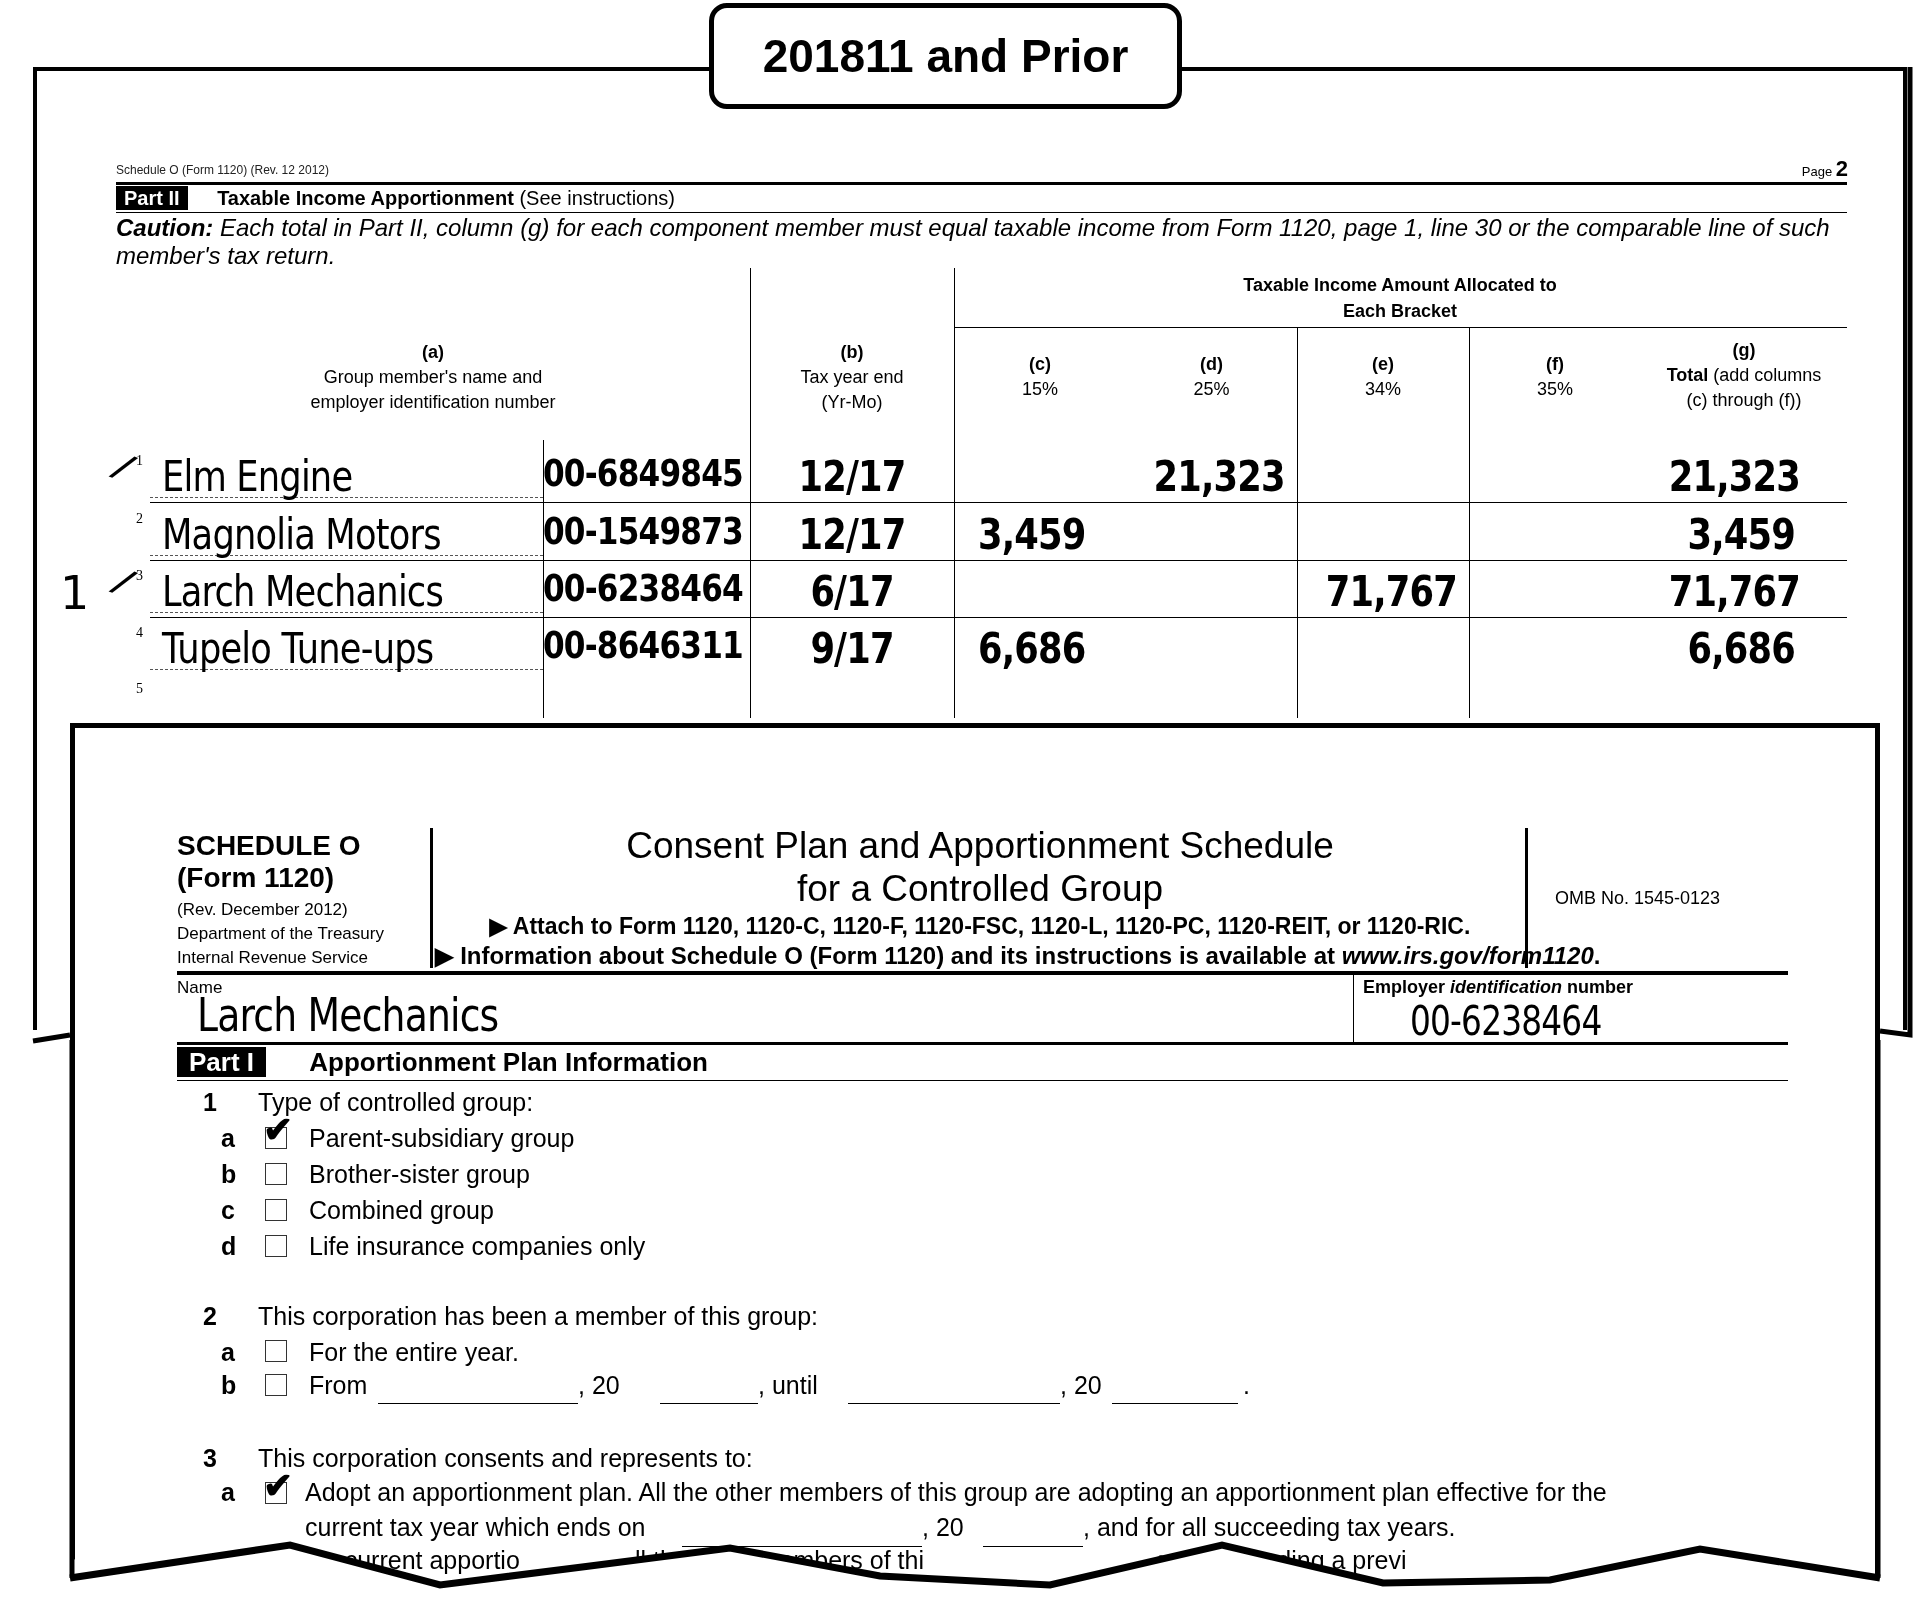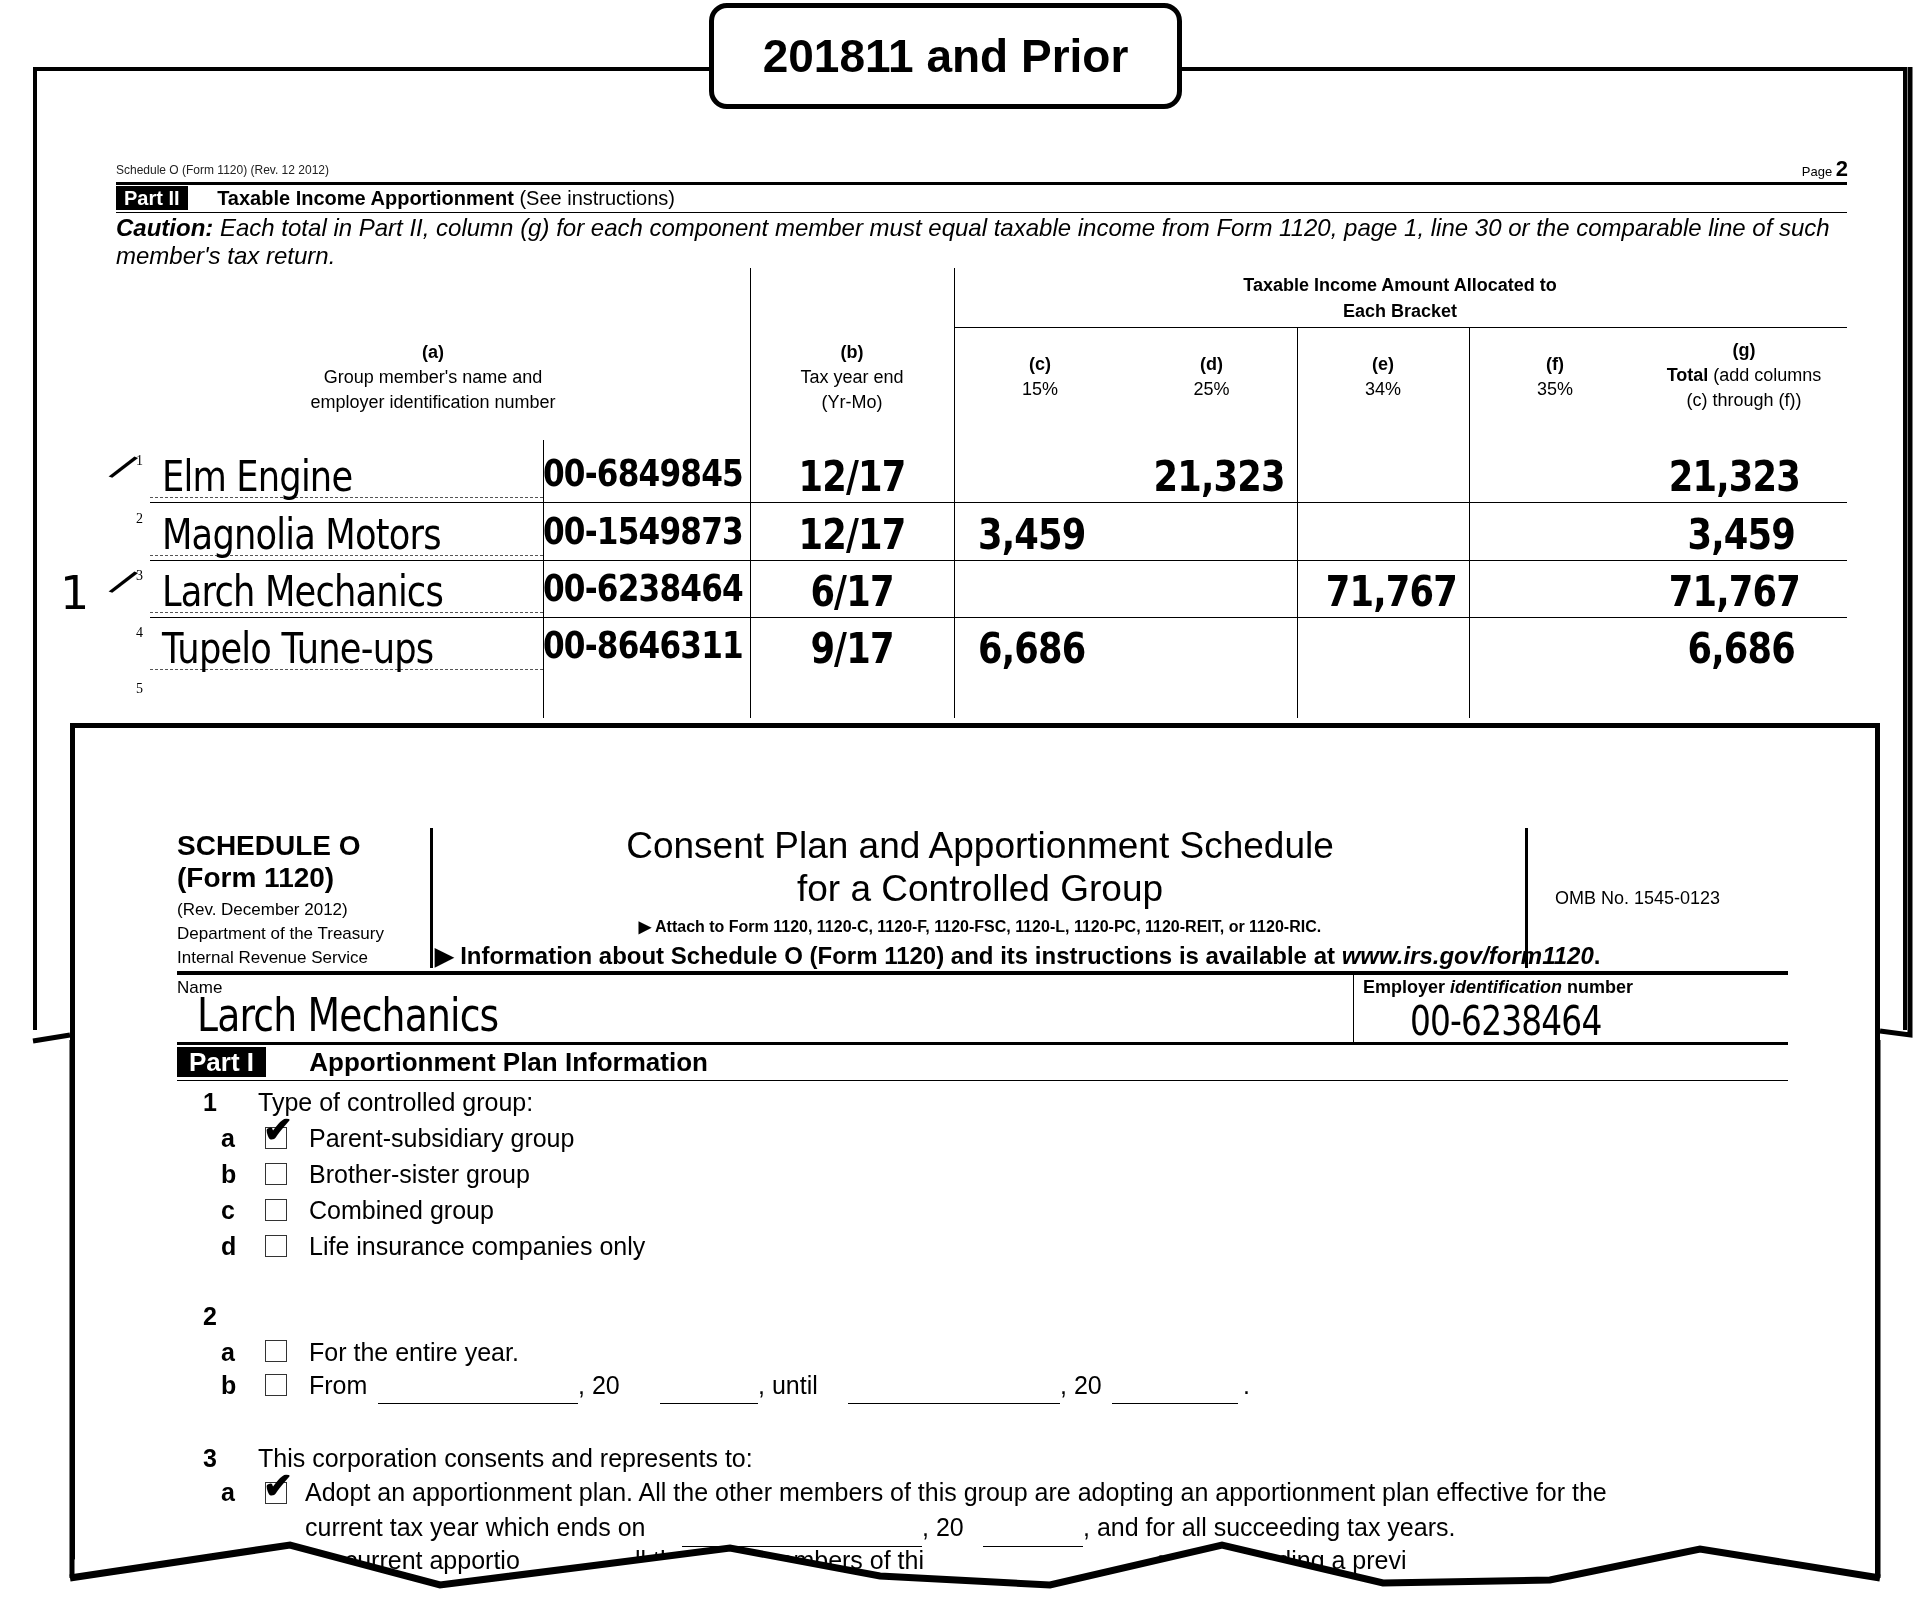--- a/index.html
+++ b/index.html
@@ -166,21 +166,21 @@
     <div>Department of the Treasury</div>
     <div>Internal Revenue Service</div>
   </div>
   <div class="f" style="left:355px;top:100px;height:140px;border-left:3px solid #000;"></div>
   <div class="f" style="left:1450px;top:100px;height:140px;border-left:3px solid #000;"></div>
 
   <div class="f" style="left:360px;top:96px;width:1090px;text-align:center;font-size:37px;font-weight:normal;line-height:43px;">
     <div>Consent Plan and Apportionment Schedule</div>
     <div>for a Controlled Group</div>
   </div>
-  <div class="f" style="left:360px;top:184px;width:1090px;text-align:center;font-size:16px;font-weight:bold;line-height:29px;"><span>▶ Attach to Form 1120, 1120-C, 1120-F, 1120-FSC, 1120-L, 1120-PC, 1120-REIT, or 1120-RIC.</span></div>
+  <div class="f" style="left:360px;top:184px;width:1090px;text-align:center;font-size:23px;font-weight:bold;line-height:29px;"><span>▶ Attach to Form 1120, 1120-C, 1120-F, 1120-FSC, 1120-L, 1120-PC, 1120-REIT, or 1120-RIC.</span></div>
   <div class="f" style="left:360px;top:213px;width:1090px;text-align:center;font-size:24px;font-weight:bold;line-height:29px;white-space:nowrap;"><span>▶ Information about Schedule O (Form 1120) and its instructions is available at </span><i>www.irs.gov/form1120</i><span>.</span></div>
   <div class="f" style="left:1480px;top:160px;font-size:18px;"><span>OMB No. 1545-0123</span></div>
 
   <div class="f" style="left:102px;top:243px;width:1611px;border-top:4px solid #000;"></div>
   <div class="f" style="left:102px;top:250px;font-size:17px;"><span>Name</span></div>
   <div class="f hand" style="left:122px;top:260px;font-size:46px;font-weight:normal;"><span>Larch Mechanics</span></div>
   <div class="f" style="left:1278px;top:247px;height:67px;border-left:1.5px solid #000;"></div>
   <div class="f" style="left:1288px;top:249px;font-size:18px;font-weight:bold;"><span>Employer </span><i>identification</i><span> number</span></div>
   <div class="f hand" style="left:1335px;top:270px;font-size:40px;font-weight:normal;"><span>00-6238464</span></div>
   <div class="f" style="left:102px;top:314px;width:1611px;border-top:3px solid #000;"></div>
@@ -188,20 +188,21 @@
   <div class="f" style="left:102px;top:318px;font-size:26px;line-height:32px;">
     <span class="part-box" style="padding:0 12px;">Part I</span>
     <b style="margin-left:36px">Apportionment Plan Information</b>
   </div>
   <div class="f" style="left:102px;top:352px;width:1611px;border-top:1.5px solid #000;"></div>
 
   <div class="f ql" style="left:128px;top:360px;">1</div>
   <div class="f q" style="left:183px;top:360px;">Type of controlled group:</div>
 
   <div class="f ql" style="left:128px;top:574px;">2</div>
+  <div class="f q" style="left:183px;top:574px;">This corporation has been a member of this group:</div>
   <div class="f ql" style="left:146px;top:610px;">a</div>
   <div class="cb" style="left:190px;top:612px;"></div>
   <div class="f q" style="left:234px;top:610px;">For the entire year.</div>
   <div class="f ql" style="left:146px;top:643px;">b</div>
   <div class="cb" style="left:190px;top:646px;"></div>
   <div class="f q" style="left:234px;top:643px;">From</div>
   <div class="blank" style="left:303px;top:675px;width:200px;"></div>
   <div class="f q" style="left:503px;top:643px;">, 20</div>
   <div class="blank" style="left:585px;top:675px;width:98px;"></div>
   <div class="f q" style="left:683px;top:643px;">, until</div>

